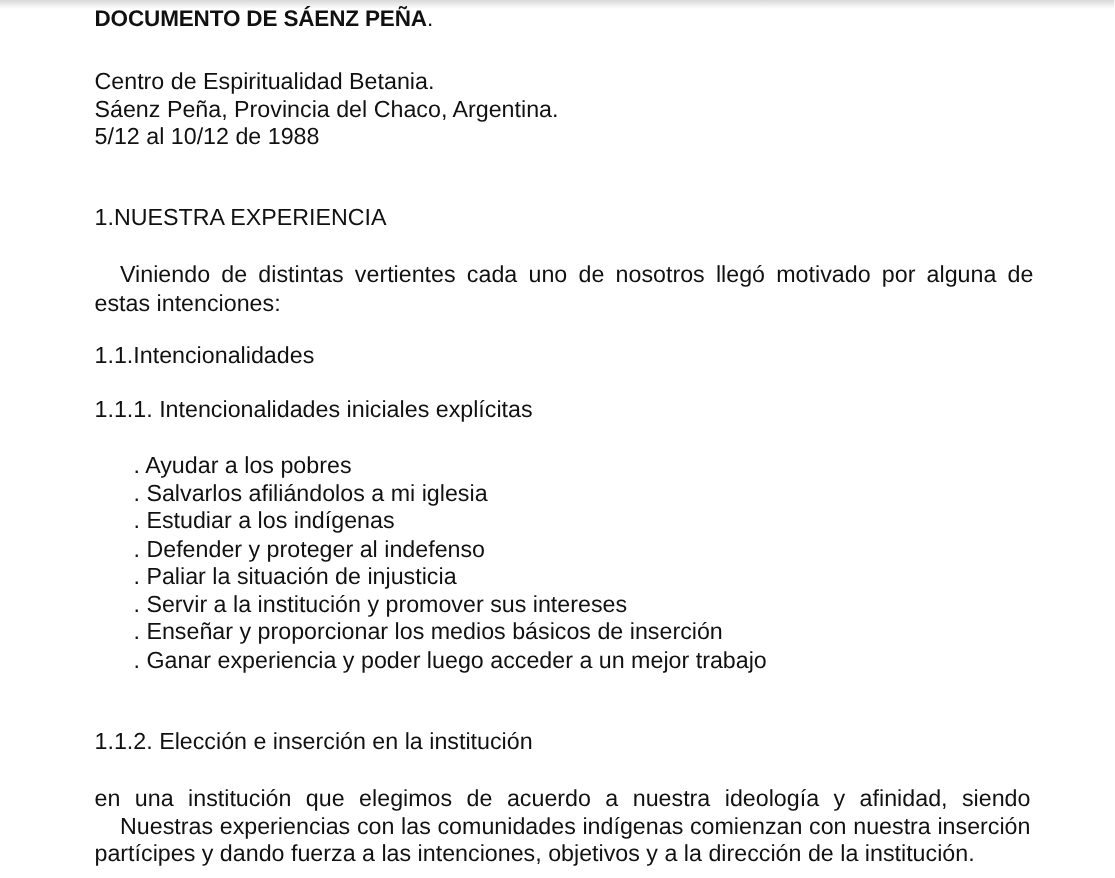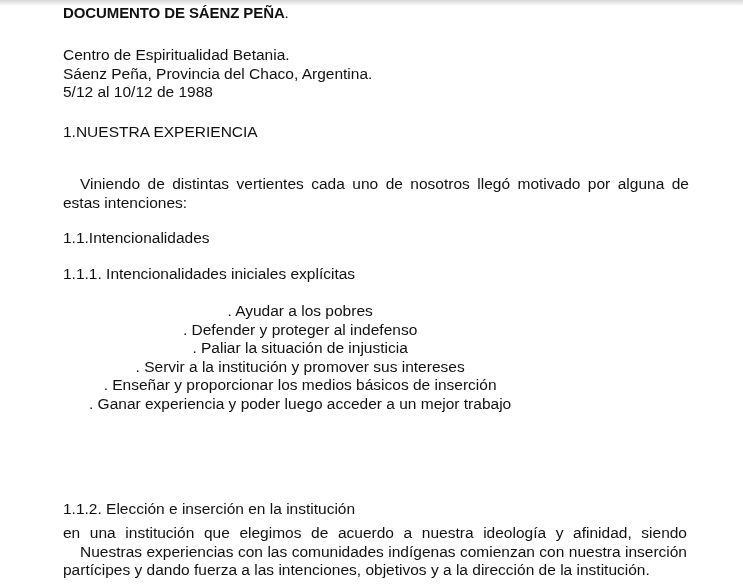--- a/index.html
+++ b/index.html
@@ -32,29 +32,29 @@
       font-size: 15px;
       font-weight: bold;
       letter-spacing: -0.1px;
     }
     .title .dot { font-weight: normal; }
     .body-text {
       font-size: 15.5px;
       line-height: 18.5px;
     }
     .meta { left: 63px; top: 46px; }
-    .h1 { left: 63px; top: 123px; }
+    .h1 { left: 63px; top: 137px; }
     .para1 { left: 63px; top: 175px; width: 626px; white-space: normal; }
     .para1 .line { display: block; text-align: justify; text-align-last: justify; }
     .para1 .line.last { text-align-last: left; }
     .h2 { left: 63px; top: 229px; }
     .h3 { left: 63px; top: 265px; }
     .list { left: 89px; top: 302px; }
-    .list .item { display: block; height: 18.5px; text-align: center; }
-    .h3b { left: 63px; top: 500px; }
+    .list .item { display: block; height: 18.5px; }
+    .h3b { left: 63px; top: 486px; }
     .para2 { left: 63px; top: 524px; width: 624px; white-space: normal; }
     .para2 .line { display: block; text-align: justify; text-align-last: justify; }
     .para2 .line.last { text-align-last: left; }
     .indent { display: inline-block; width: 17px; }
   </style>
 </head>
 <body>
 
 <div class="top-shade"></div>
 
@@ -74,20 +74,22 @@
     <span class="line"><span class="indent"></span><span>Viniendo de distintas vertientes cada uno de nosotros llegó motivado por alguna de</span></span>
     <span class="line last">estas intenciones:</span>
   </div>
 
   <div class="abs body-text h2">1.1.Intencionalidades</div>
 
   <div class="abs body-text h3">1.1.1. Intencionalidades iniciales explícitas</div>
 
   <div class="abs body-text list">
     <span class="item">. Ayudar a los pobres</span>
+    <span class="item">. Salvarlos afiliándolos a mi iglesia</span>
+    <span class="item">. Estudiar a los indígenas</span>
     <span class="item">. Defender y proteger al indefenso</span>
     <span class="item">. Paliar la situación de injusticia</span>
     <span class="item">. Servir a la institución y promover sus intereses</span>
     <span class="item">. Enseñar y proporcionar los medios básicos de inserción</span>
     <span class="item">. Ganar experiencia y poder luego acceder a un mejor trabajo</span>
   </div>
 
   <div class="abs body-text h3b">1.1.2. Elección e inserción en la institución</div>
 
   <div class="abs body-text para2">

